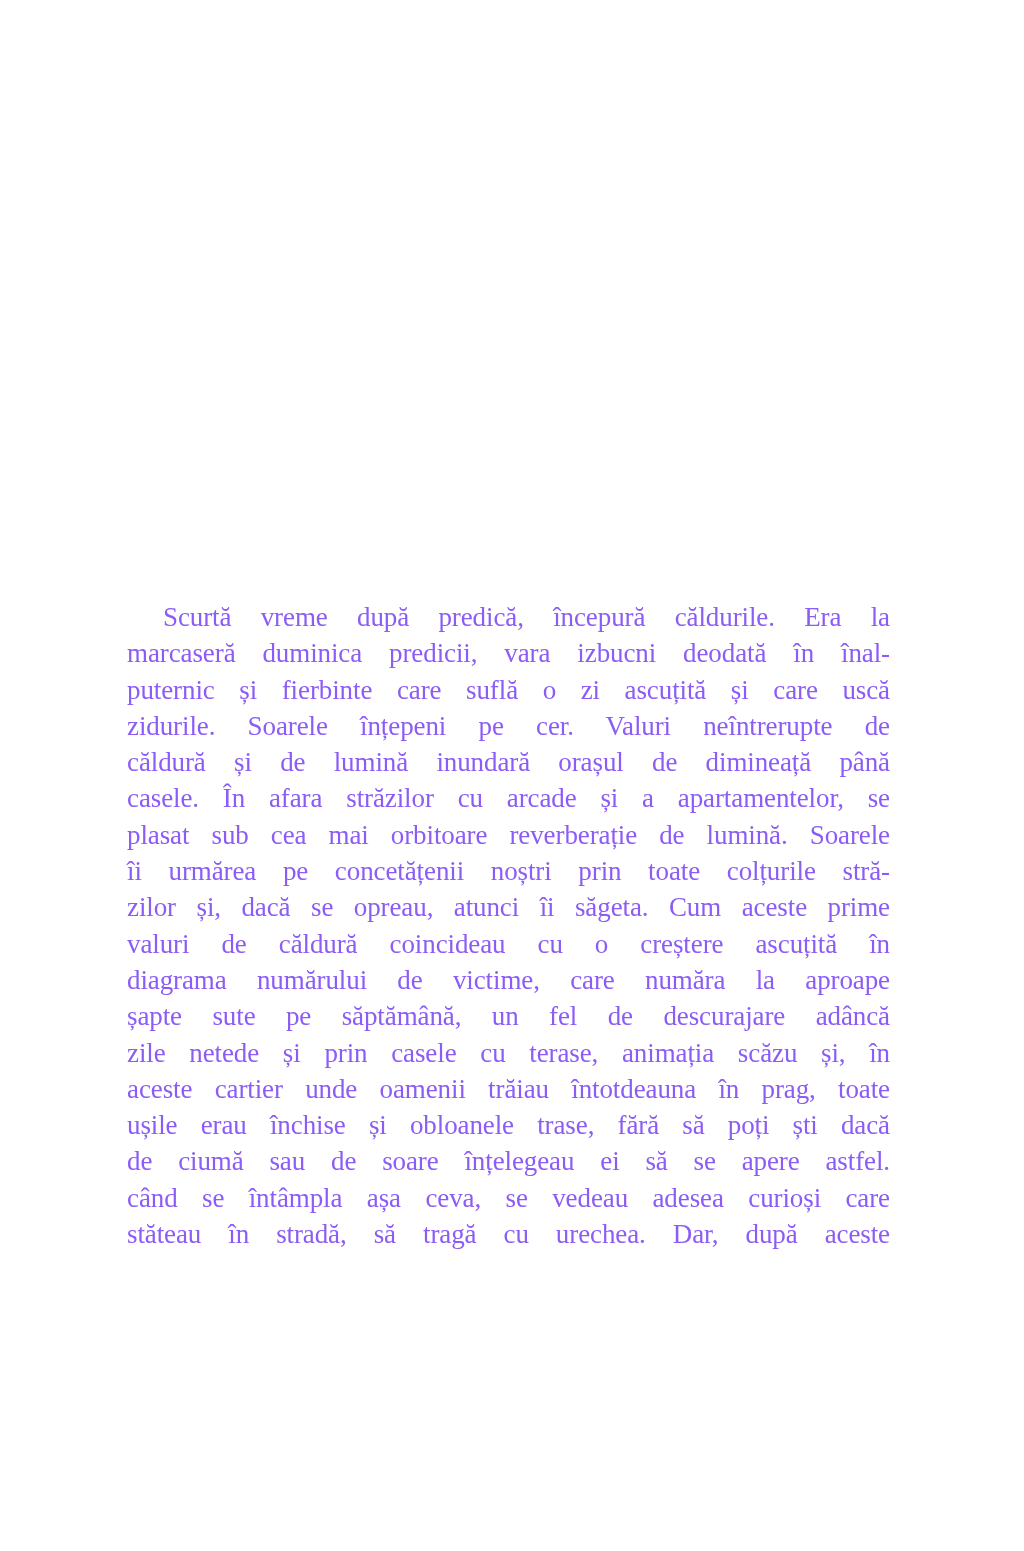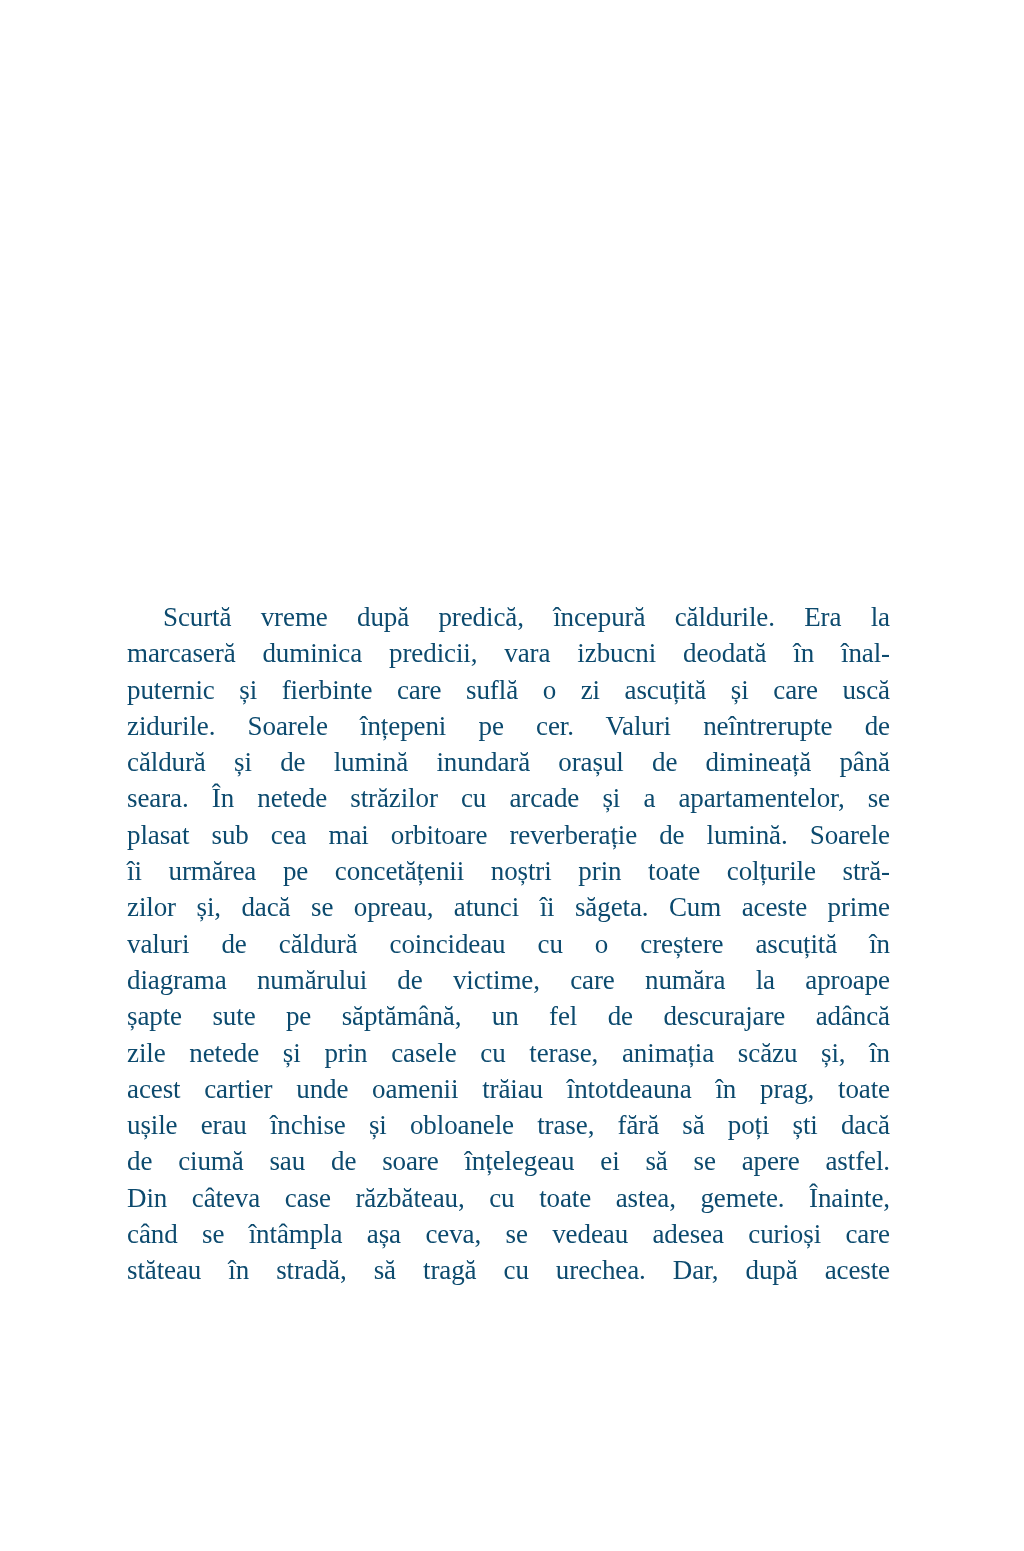--- a/index.html
+++ b/index.html
@@ -17,21 +17,21 @@
   .page {
     position: absolute;
     inset: 0;
     background: #ffffff;
   }
   .text-block {
     position: absolute;
     top: 599px;
     left: 127px;
     width: 763px;
-    color: #0c4a6e;
+    color: #8b5cf6;
     font-size: 27px;
     line-height: 36.3px;
     letter-spacing: -0.1px;
   }
   .line {
     display: block;
     width: 100%;
     text-align: justify;
     text-align-last: justify;
     white-space: normal;
@@ -45,28 +45,27 @@
 </head>
 <body>
 
 <div class="page">
   <div class="text-block">
     <div class="line indent">Scurtă vreme după predică, începură căldurile. Era la</div>
     <div class="line">marcaseră duminica predicii, vara izbucni deodată în înal-</div>
     <div class="line">puternic și fierbinte care suflă o zi ascuțită și care uscă</div>
     <div class="line">zidurile. Soarele înțepeni pe cer. Valuri neîntrerupte de</div>
     <div class="line">căldură și de lumină inundară orașul de dimineață până</div>
-    <div class="line">seara. În netede străzilor cu arcade și a apartamentelor, se</div>
+    <div class="line">casele. În afara străzilor cu arcade și a apartamentelor, se</div>
     <div class="line">plasat sub cea mai orbitoare reverberație de lumină. Soarele</div>
     <div class="line">îi urmărea pe concetățenii noștri prin toate colțurile stră-</div>
     <div class="line">zilor și, dacă se opreau, atunci îi săgeta. Cum aceste prime</div>
     <div class="line">valuri de căldură coincideau cu o creștere ascuțită în</div>
     <div class="line">diagrama numărului de victime, care număra la aproape</div>
     <div class="line">șapte sute pe săptămână, un fel de descurajare adâncă</div>
     <div class="line">zile netede și prin casele cu terase, animația scăzu și, în</div>
-    <div class="line">acest cartier unde oamenii trăiau întotdeauna în prag, toate</div>
+    <div class="line">aceste cartier unde oamenii trăiau întotdeauna în prag, toate</div>
     <div class="line">ușile erau închise și obloanele trase, fără să poți ști dacă</div>
     <div class="line">de ciumă sau de soare înțelegeau ei să se apere astfel.</div>
-    <div class="line">Din câteva case răzbăteau, cu toate astea, gemete. Înainte,</div>
     <div class="line">când se întâmpla așa ceva, se vedeau adesea curioși care</div>
     <div class="line">stăteau în stradă, să tragă cu urechea. Dar, după aceste</div>
   </div>
 </div>
 
 </body></html>

